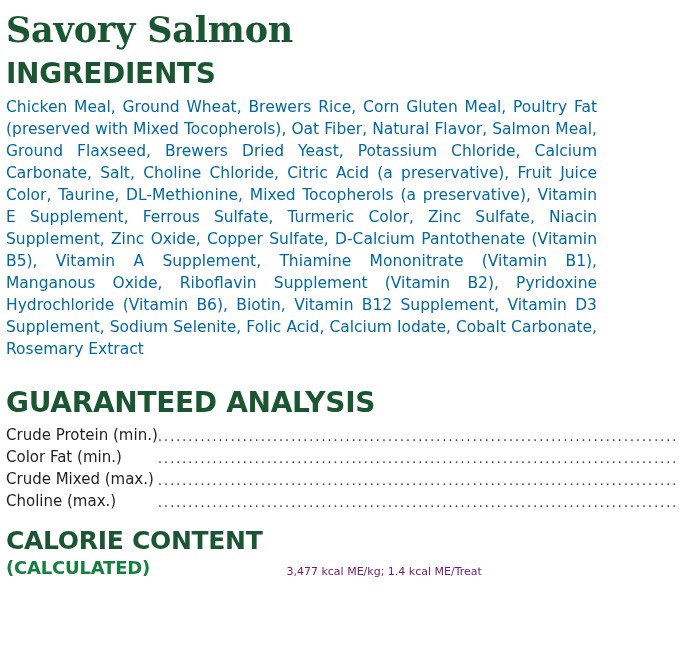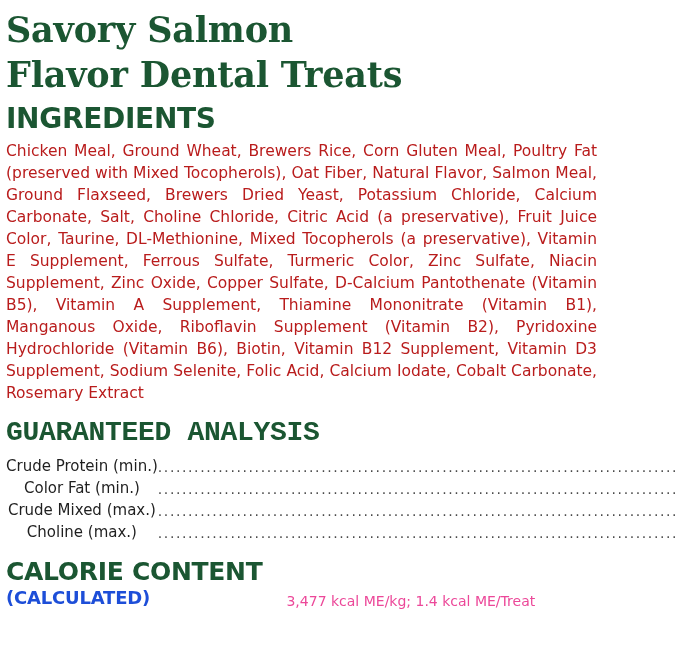--- a/index.html
+++ b/index.html
@@ -35,43 +35,41 @@
   }
   .section-heading {
     color: #1b5632;
     font-size: 28px;
     font-weight: bold;
     letter-spacing: -0.3px;
     margin: 6px 0 6px 0;
     line-height: 1.1;
   }
   .heading-ga {
-    margin-top: 14px;
-    font-family: Liberation Mono, monospace;
+    margin-top: 28px;
   }
   .ingredients-body {
     font-size: 15.5px;
     line-height: 1.42;
     text-align: justify;
     text-justify: inter-word;
-    color: #b91c1c;
+    color: #0369a1;
     margin: 0 0 4px 0;
     padding-right: 2px;
   }
   .ga-table {
     width: 100%;
     border-collapse: collapse;
     font-size: 15px;
     margin-top: 2px;
   }
   .ga-table td {
     padding: 2px 0;
     vertical-align: bottom;
     white-space: nowrap;
-    text-align: center;
   }
   .ga-label {
     width: 1%;
     padding-right: 6px;
   }
   .ga-dots {
     width: 98%;
     overflow: hidden;
     color: #4a4a4a;
     font-size: 14px;
@@ -95,43 +93,42 @@
   }
   .calorie-heading {
     color: #1b5632;
     font-size: 25px;
     font-weight: bold;
     letter-spacing: -0.3px;
     line-height: 1.05;
     margin: 0;
   }
   .calorie-sub {
-    color: #1d4ed8;
+    color: #15803d;
     font-size: 18px;
     font-weight: bold;
     letter-spacing: -0.2px;
     line-height: 1.15;
     margin-top: 3px;
   }
   .calorie-right {
     flex: 1 1 auto;
-    font-size: 14px;
-    color: #ec4899;
+    font-size: 11px;
+    color: #701a75;
     padding-top: 7px;
     white-space: nowrap;
   }
 </style>
 </head>
 <body>
 
 <div class="page">
 
   <h1 class="product-title">
     <span class="line">Savory Salmon</span>
-    <span class="line">Flavor Dental Treats</span>
   </h1>
 
   <h2 class="section-heading">INGREDIENTS</h2>
 
   <p class="ingredients-body">Chicken Meal, Ground Wheat, Brewers Rice, Corn Gluten Meal, Poultry Fat (preserved with Mixed Tocopherols), Oat Fiber, Natural Flavor, Salmon Meal, Ground Flaxseed, Brewers Dried Yeast, Potassium Chloride, Calcium Carbonate, Salt, Choline Chloride, Citric Acid (a preservative), Fruit Juice Color, Taurine, DL-Methionine, Mixed Tocopherols (a preservative), Vitamin E Supplement, Ferrous Sulfate, Turmeric Color, Zinc Sulfate, Niacin Supplement, Zinc Oxide, Copper Sulfate, D-Calcium Pantothenate (Vitamin B5), Vitamin A Supplement, Thiamine Mononitrate (Vitamin B1), Manganous Oxide, Riboflavin Supplement (Vitamin B2), Pyridoxine Hydrochloride (Vitamin B6), Biotin, Vitamin B12 Supplement, Vitamin D3 Supplement, Sodium Selenite, Folic Acid, Calcium Iodate, Cobalt Carbonate, Rosemary Extract</p>
 
   <h2 class="section-heading heading-ga">GUARANTEED ANALYSIS</h2>
 
   <table class="ga-table">
     <tbody>

